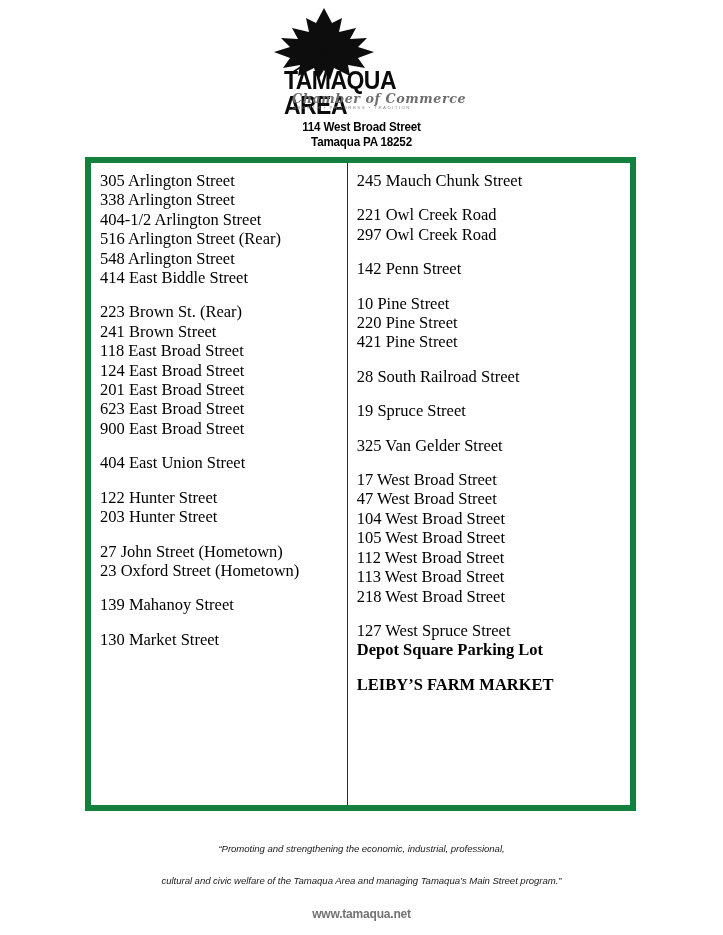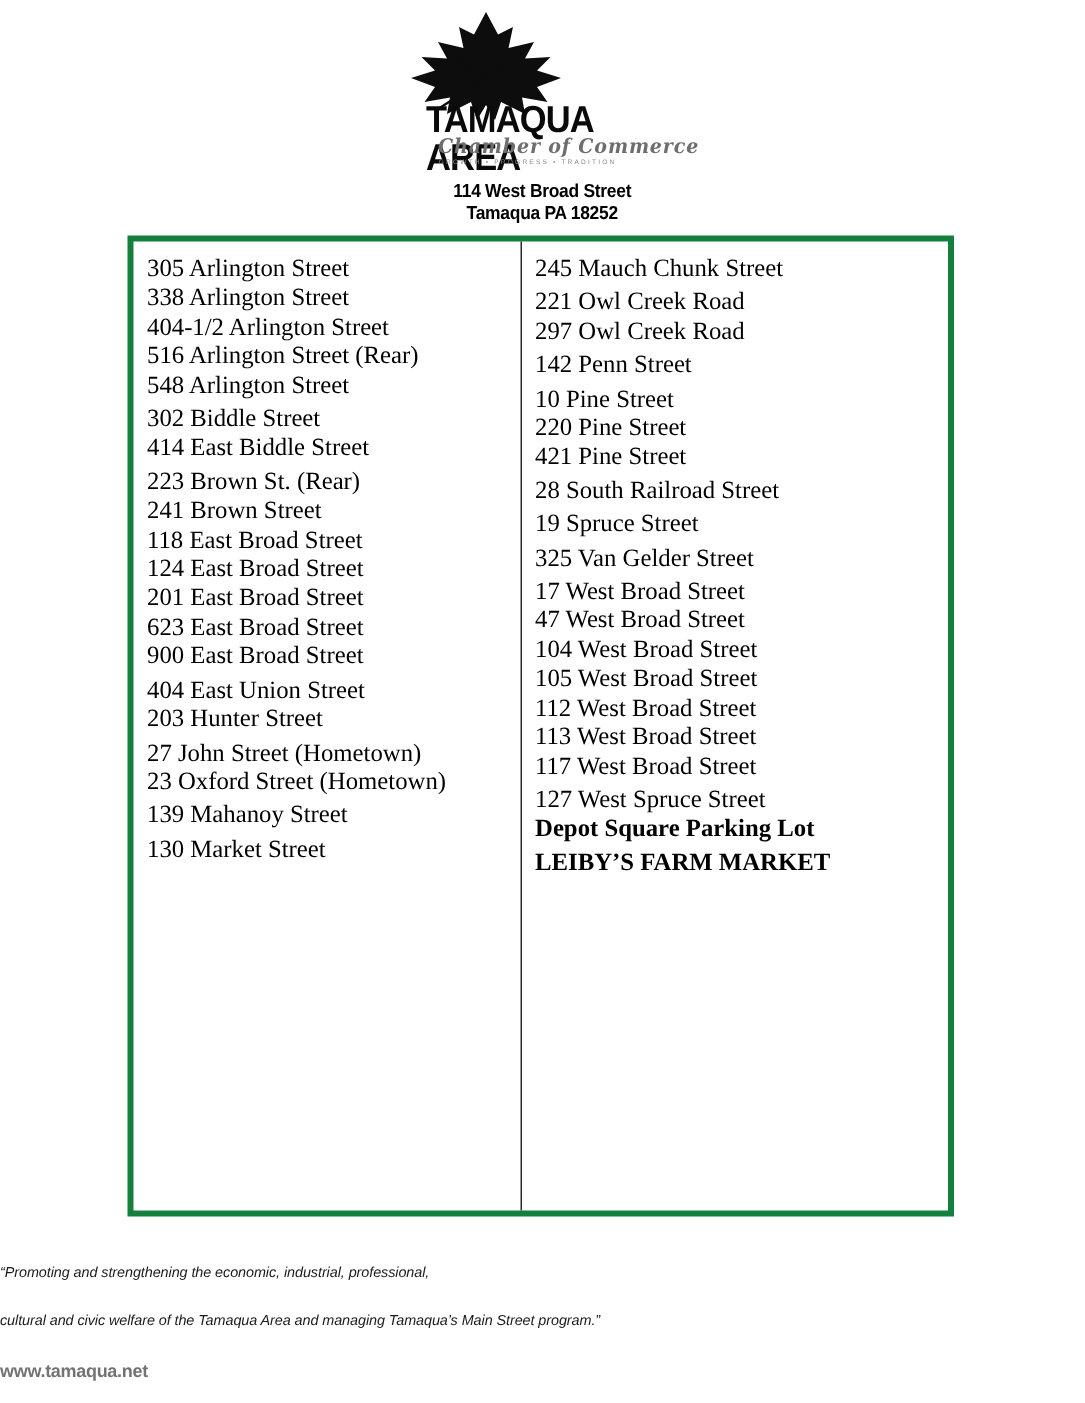--- a/index.html
+++ b/index.html
@@ -90,21 +90,21 @@
     transform: scaleX(0.93);
   }
 
   
   .listing-table {
     position: absolute;
     left: 85px;
     top: 157px;
     width: 551px;
     height: 654px;
-    border: 4px solid #15803d;
+    border: 6px solid #15803d;
     box-sizing: border-box;
     display: flex;
   }
   .col {
     box-sizing: border-box;
     padding: 8px 0 0 0;
   }
   .col-left {
     width: 262px;
     border-right: 1px solid #2b2b2b;
@@ -113,33 +113,34 @@
   .col-right {
     width: 288px;
     padding-left: 9px;
   }
   .entry {
     font-size: 16.5px;
     line-height: 19.4px;
     white-space: nowrap;
   }
   .entry.spacer-before {
-    margin-top: 3px;
+    margin-top: 15px;
     font-family: Liberation Serif, serif;
   }
   .entry.bold {
     font-weight: bold;
   }
 
   
   .footer {
     position: absolute;
     left: 0;
     top: 843px;
     width: 723px;
+    text-align: center;
     font-family: "Liberation Sans", sans-serif;
   }
   .footer-line {
     font-style: italic;
     font-size: 9.6px;
     color: #1a1a1a;
     letter-spacing: -0.05px;
     margin-bottom: 21px;
   }
   .footer-url {
@@ -176,30 +177,30 @@
   </div>
 </div>
 
 <div class="listing-table">
   <div class="col col-left" id="col-left">
       <div class="entry">305 Arlington Street</div>
       <div class="entry">338 Arlington Street</div>
       <div class="entry">404-1/2 Arlington Street</div>
       <div class="entry">516 Arlington Street (Rear)</div>
       <div class="entry">548 Arlington Street</div>
-      <div class="entry spacer-before">302 Biddle Street</div>
       <div class="entry">414 East Biddle Street</div>
       <div class="entry spacer-before">223 Brown St. (Rear)</div>
       <div class="entry">241 Brown Street</div>
       <div class="entry">118 East Broad Street</div>
       <div class="entry">124 East Broad Street</div>
       <div class="entry">201 East Broad Street</div>
       <div class="entry">623 East Broad Street</div>
       <div class="entry">900 East Broad Street</div>
       <div class="entry spacer-before">404 East Union Street</div>
+      <div class="entry spacer-before">122 Hunter Street</div>
       <div class="entry">203 Hunter Street</div>
       <div class="entry spacer-before">27 John Street (Hometown)</div>
       <div class="entry">23 Oxford Street (Hometown)</div>
       <div class="entry spacer-before">139 Mahanoy Street</div>
       <div class="entry spacer-before">130 Market Street</div>
     </div>
   <div class="col col-right" id="col-right">
       <div class="entry">245 Mauch Chunk Street</div>
       <div class="entry spacer-before">221 Owl Creek Road</div>
       <div class="entry">297 Owl Creek Road</div>
@@ -209,21 +210,21 @@
       <div class="entry">421 Pine Street</div>
       <div class="entry spacer-before">28 South Railroad Street</div>
       <div class="entry spacer-before">19 Spruce Street</div>
       <div class="entry spacer-before">325 Van Gelder Street</div>
       <div class="entry spacer-before">17 West Broad Street</div>
       <div class="entry">47 West Broad Street</div>
       <div class="entry">104 West Broad Street</div>
       <div class="entry">105 West Broad Street</div>
       <div class="entry">112 West Broad Street</div>
       <div class="entry">113 West Broad Street</div>
-      <div class="entry">117 West Broad Street</div>
+      <div class="entry">218 West Broad Street</div>
       <div class="entry spacer-before">127 West Spruce Street</div>
       <div class="entry bold">Depot Square Parking Lot</div>
       <div class="entry spacer-before bold">LEIBY’S FARM MARKET</div>
     </div>
 </div>
 
 <div class="footer">
   <div class="footer-line">“Promoting and strengthening the economic, industrial, professional,</div>
   <div class="footer-line">cultural and civic welfare of the Tamaqua Area and managing Tamaqua’s Main Street program.”</div>
   <div class="footer-url">www.tamaqua.net</div>

